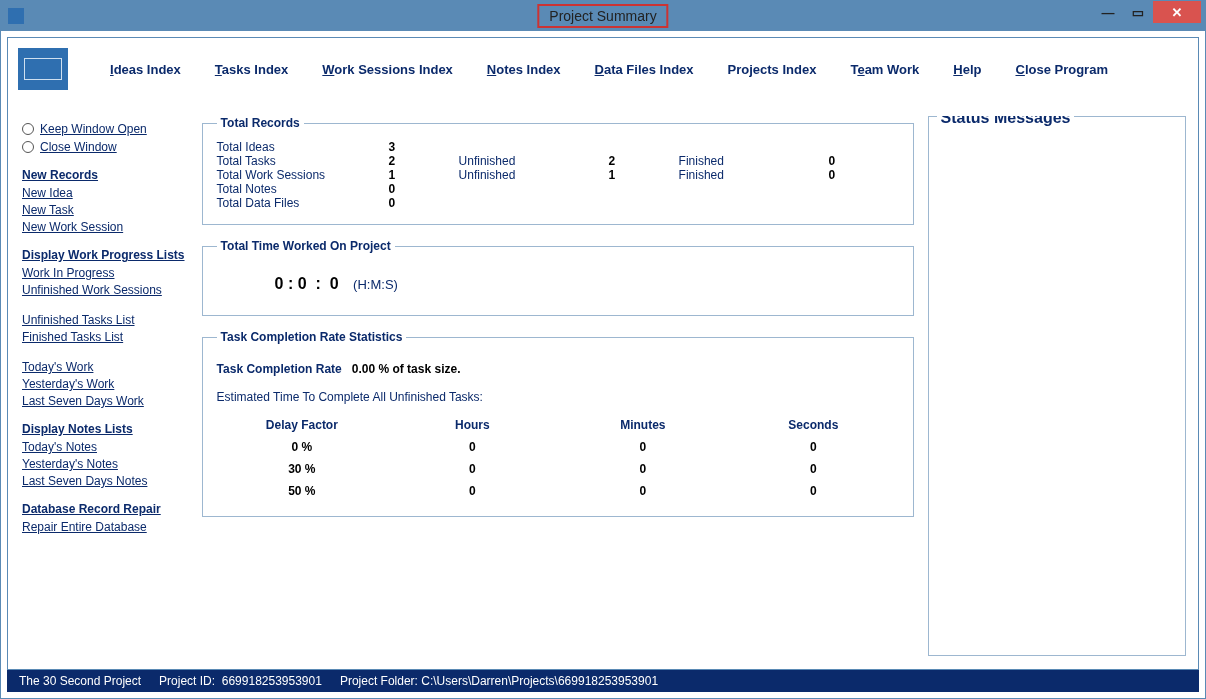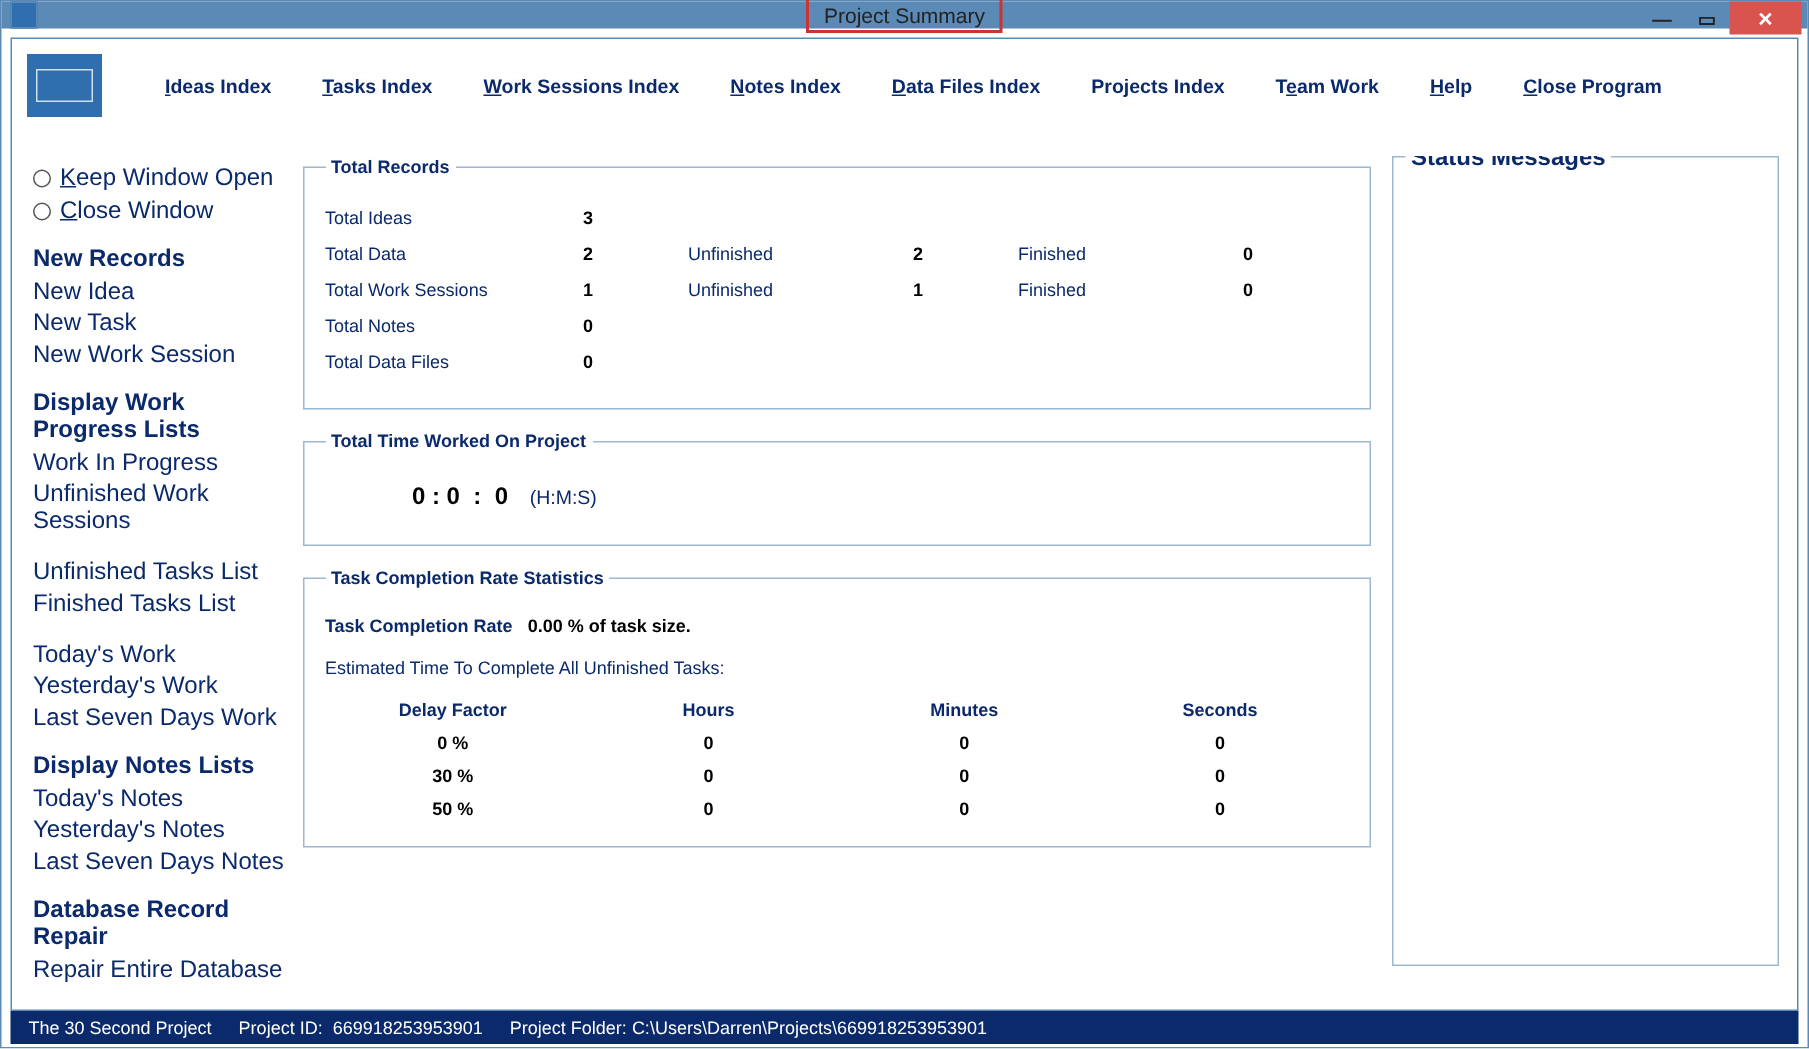--- a/index.html
+++ b/index.html
@@ -105,21 +105,22 @@
   .body-row{
     flex:1;
     display:flex;
     gap:8px;
     overflow:hidden;
   }
   .left-col{
     width:200px;
     padding:4px 4px;
     color:#0b2a6b;
-    font-size:16px;
+    font-size:12px;
+    text-decoration:underline;
   }
   .left-col .radio-row{
     display:flex;align-items:center;gap:6px;
     margin:2px 0 4px 0;
   }
   .left-col .radio{
     width:12px;height:12px;border:1px solid #555;border-radius:50%;
     display:inline-block;
   }
   .left-col .section-head{
@@ -142,21 +143,21 @@
   }
   fieldset.box > legend{
     color:#0b2a6b;
     font-weight:bold;
     font-size:12px;
     padding:0 4px;
   }
   .rec-row{
     display:flex;
     align-items:flex-start;
-    margin:10px 0;
+    margin:0 0;
     color:#0b2a6b;
   }
   .rec-label{width:172px;}
   .rec-val{width:70px;font-weight:bold;color:#000;}
   .rec-sublabel{width:150px;}
   .rec-subval{width:70px;font-weight:bold;color:#000;}
   .time-line{
     color:#0b2a6b;
     font-size:13px;
     padding:12px 0 8px 58px;
@@ -268,21 +269,21 @@
 
         <div class="center-col">
 
           <fieldset class="box">
             <legend>Total Records</legend>
             <div class="rec-row">
               <span class="rec-label">Total Ideas</span>
               <span class="rec-val">3</span>
             </div>
             <div class="rec-row">
-              <span class="rec-label">Total Data</span>
+              <span class="rec-label">Total Tasks</span>
               <span class="rec-val">2</span>
               <span class="rec-sublabel">Unfinished</span>
               <span class="rec-subval">2</span>
               <span class="rec-sublabel">Finished</span>
               <span class="rec-subval">0</span>
             </div>
             <div class="rec-row">
               <span class="rec-label">Total Work Sessions</span>
               <span class="rec-val">1</span>
               <span class="rec-sublabel">Unfinished</span>

